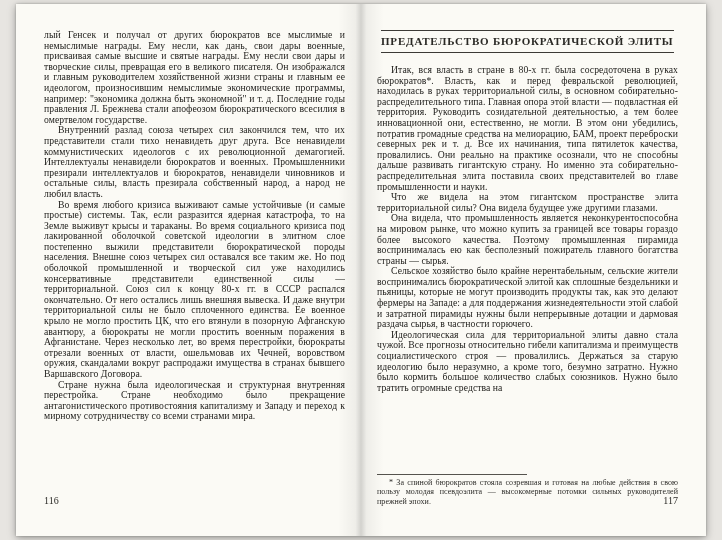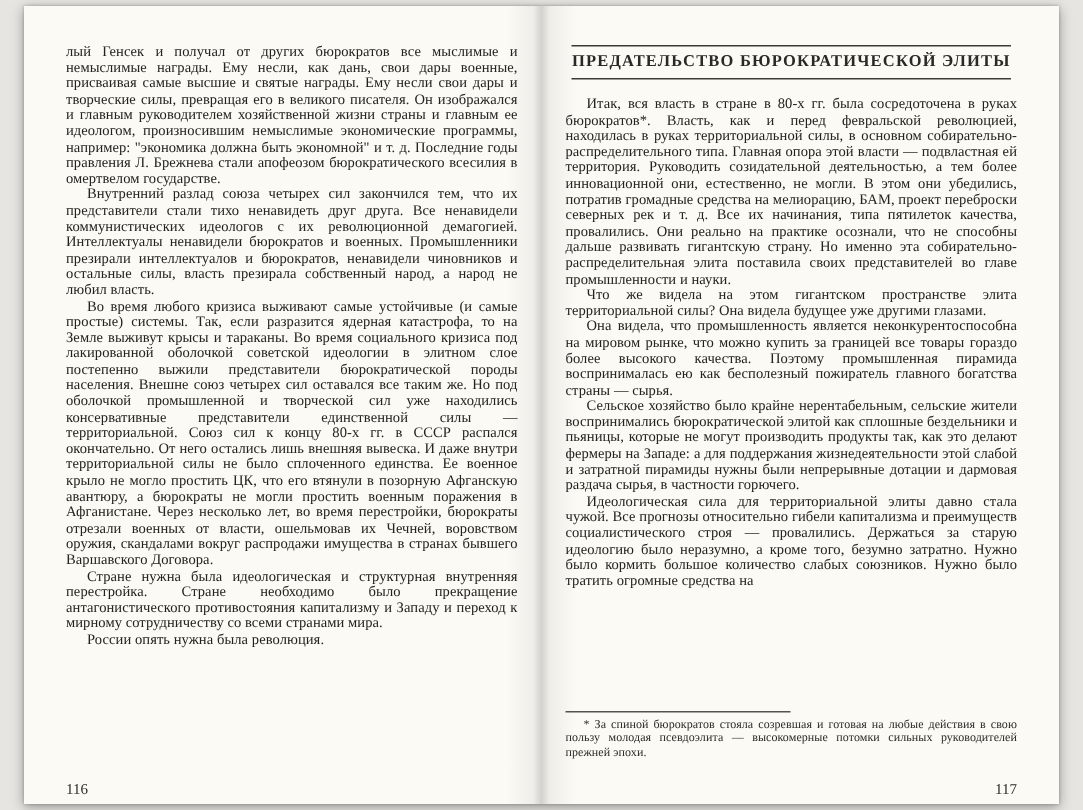--- a/index.html
+++ b/index.html
@@ -48,21 +48,20 @@
     letter-spacing: 0.05px;
     hyphens: auto;
     -webkit-hyphens: auto;
   }
   .page p.noindent { text-indent: 0; }
   .chapter-heading {
     margin: 2px 4px 12px 4px;
     padding: 4px 0 5px 0;
     border-top: 1.3px solid #3c3a36;
     border-bottom: 1.3px solid #3c3a36;
-    text-align: center;
     font-weight: bold;
     font-size: 11px;
     letter-spacing: 0.8px;
     color: #2a2925;
     white-space: nowrap;
   }
   .footnote-block {
     position: absolute;
     left: 16px; right: 28px;
     bottom: 30px;
@@ -75,39 +74,38 @@
   }
   .footnote-block p {
     font-size: 8px;
     line-height: 9.4px;
     text-indent: 12px;
     text-align: justify;
     color: #2c2b28;
   }
   .pagenum {
     position: absolute;
-    bottom: 4px;
+    bottom: 30px;
     font-size: 10px;
     color: #2c2b28;
   }
   .page.left  .pagenum { left: 28px; }
   .page.right .pagenum { right: 28px; text-align: right; }
 </style>
 </head>
 <body>
 
 <div class="scene">
   <div class="spread">
 
     <div class="page left">
       <p class="noindent">лый Генсек и получал от других бюрократов все мыслимые и немыслимые награды. Ему несли, как дань, свои дары военные, присваивая самые высшие и святые награды. Ему несли свои дары и творческие силы, превращая его в великого писателя. Он изображался и главным руководителем хозяйственной жизни страны и главным ее идеологом, произносившим немыслимые экономические программы, например: "экономика должна быть экономной" и т. д. Последние годы правления Л. Брежнева стали апофеозом бюрократического всесилия в омертвелом государстве.</p>
       <p>Внутренний разлад союза четырех сил закончился тем, что их представители стали тихо ненавидеть друг друга. Все ненавидели коммунистических идеологов с их революционной демагогией. Интеллектуалы ненавидели бюрократов и военных. Промышленники презирали интеллектуалов и бюрократов, ненавидели чиновников и остальные силы, власть презирала собственный народ, а народ не любил власть.</p>
       <p>Во время любого кризиса выживают самые устойчивые (и самые простые) системы. Так, если разразится ядерная катастрофа, то на Земле выживут крысы и тараканы. Во время социального кризиса под лакированной оболочкой советской идеологии в элитном слое постепенно выжили представители бюрократической породы населения. Внешне союз четырех сил оставался все таким же. Но под оболочкой промышленной и творческой сил уже находились консервативные представители единственной силы — территориальной. Союз сил к концу 80-х гг. в СССР распался окончательно. От него остались лишь внешняя вывеска. И даже внутри территориальной силы не было сплоченного единства. Ее военное крыло не могло простить ЦК, что его втянули в позорную Афганскую авантюру, а бюрократы не могли простить военным поражения в Афганистане. Через несколько лет, во время перестройки, бюрократы отрезали военных от власти, ошельмовав их Чечней, воровством оружия, скандалами вокруг распродажи имущества в странах бывшего Варшавского Договора.</p>
       <p>Стране нужна была идеологическая и структурная внутренняя перестройка. Стране необходимо было прекращение антагонистического противостояния капитализму и Западу и переход к мирному сотрудничеству со всеми странами мира.</p>
-      <p>России опять нужна была революция.</p>
       <div class="pagenum">116</div>
     </div>
 
     <div class="page right">
       <div class="chapter-heading">ПРЕДАТЕЛЬСТВО БЮРОКРАТИЧЕСКОЙ ЭЛИТЫ</div>
       <p>Итак, вся власть в стране в 80-х гг. была сосредоточена в руках бюрократов*. Власть, как и перед февральской революцией, находилась в руках территориальной силы, в основном собирательно-распределительного типа. Главная опора этой власти — подвластная ей территория. Руководить созидательной деятельностью, а тем более инновационной они, естественно, не могли. В этом они убедились, потратив громадные средства на мелиорацию, БАМ, проект переброски северных рек и т. д. Все их начинания, типа пятилеток качества, провалились. Они реально на практике осознали, что не способны дальше развивать гигантскую страну. Но именно эта собирательно-распределительная элита поставила своих представителей во главе промышленности и науки.</p>
       <p>Что же видела на этом гигантском пространстве элита территориальной силы? Она видела будущее уже другими глазами.</p>
       <p>Она видела, что промышленность является неконкурентоспособна на мировом рынке, что можно купить за границей все товары гораздо более высокого качества. Поэтому промышленная пирамида воспринималась ею как бесполезный пожиратель главного богатства страны — сырья.</p>
       <p>Сельское хозяйство было крайне нерентабельным, сельские жители воспринимались бюрократической элитой как сплошные бездельники и пьяницы, которые не могут производить продукты так, как это делают фермеры на Западе: а для поддержания жизнедеятельности этой слабой и затратной пирамиды нужны были непрерывные дотации и дармовая раздача сырья, в частности горючего.</p>
       <p>Идеологическая сила для территориальной элиты давно стала чужой. Все прогнозы относительно гибели капитализма и преимуществ социалистического строя — провалились. Держаться за старую идеологию было неразумно, а кроме того, безумно затратно. Нужно было кормить большое количество слабых союзников. Нужно было тратить огромные средства на</p>

